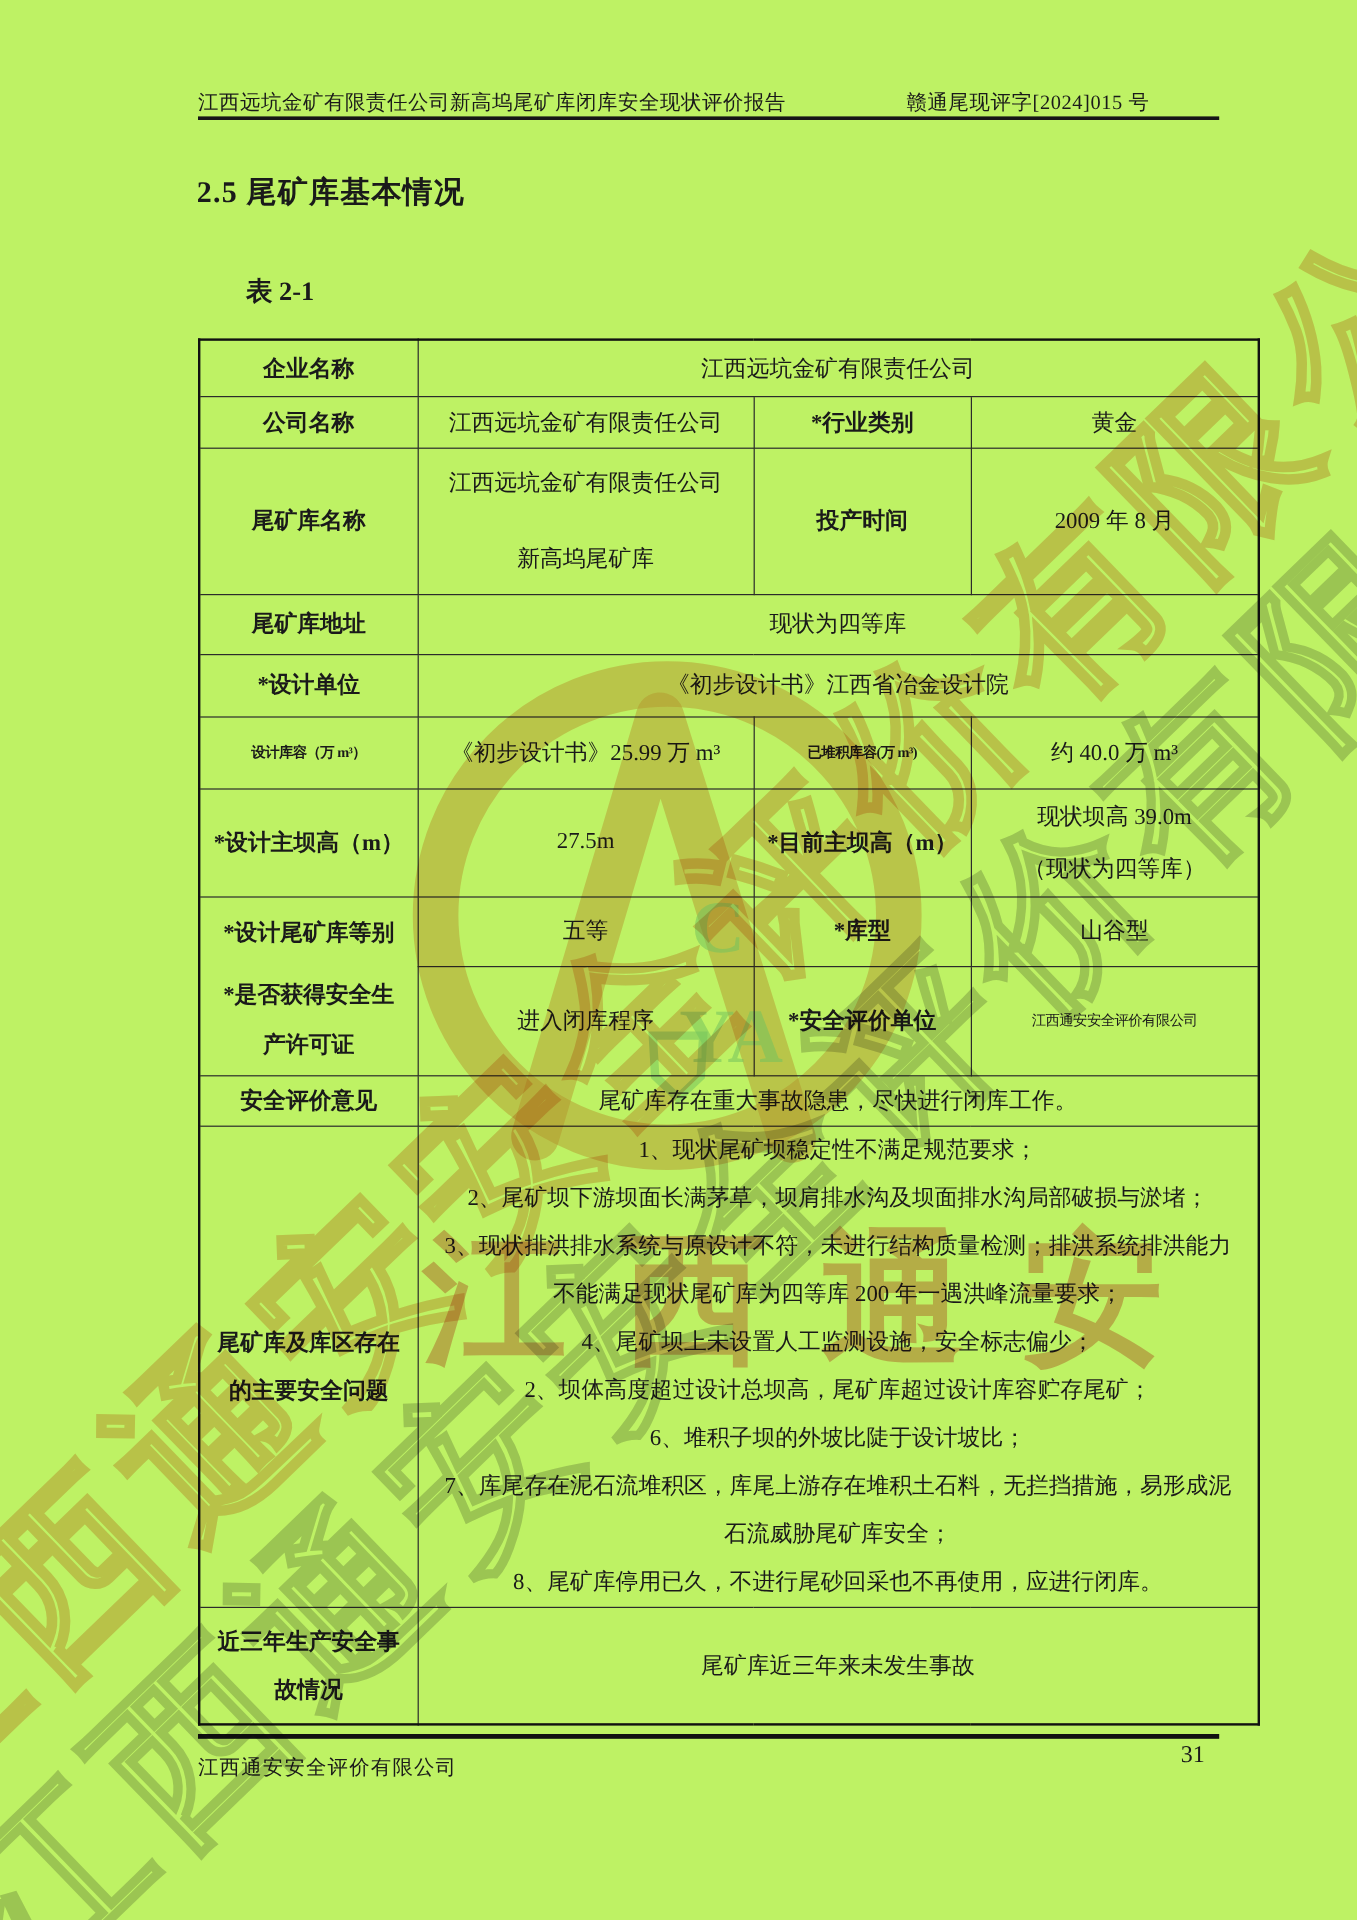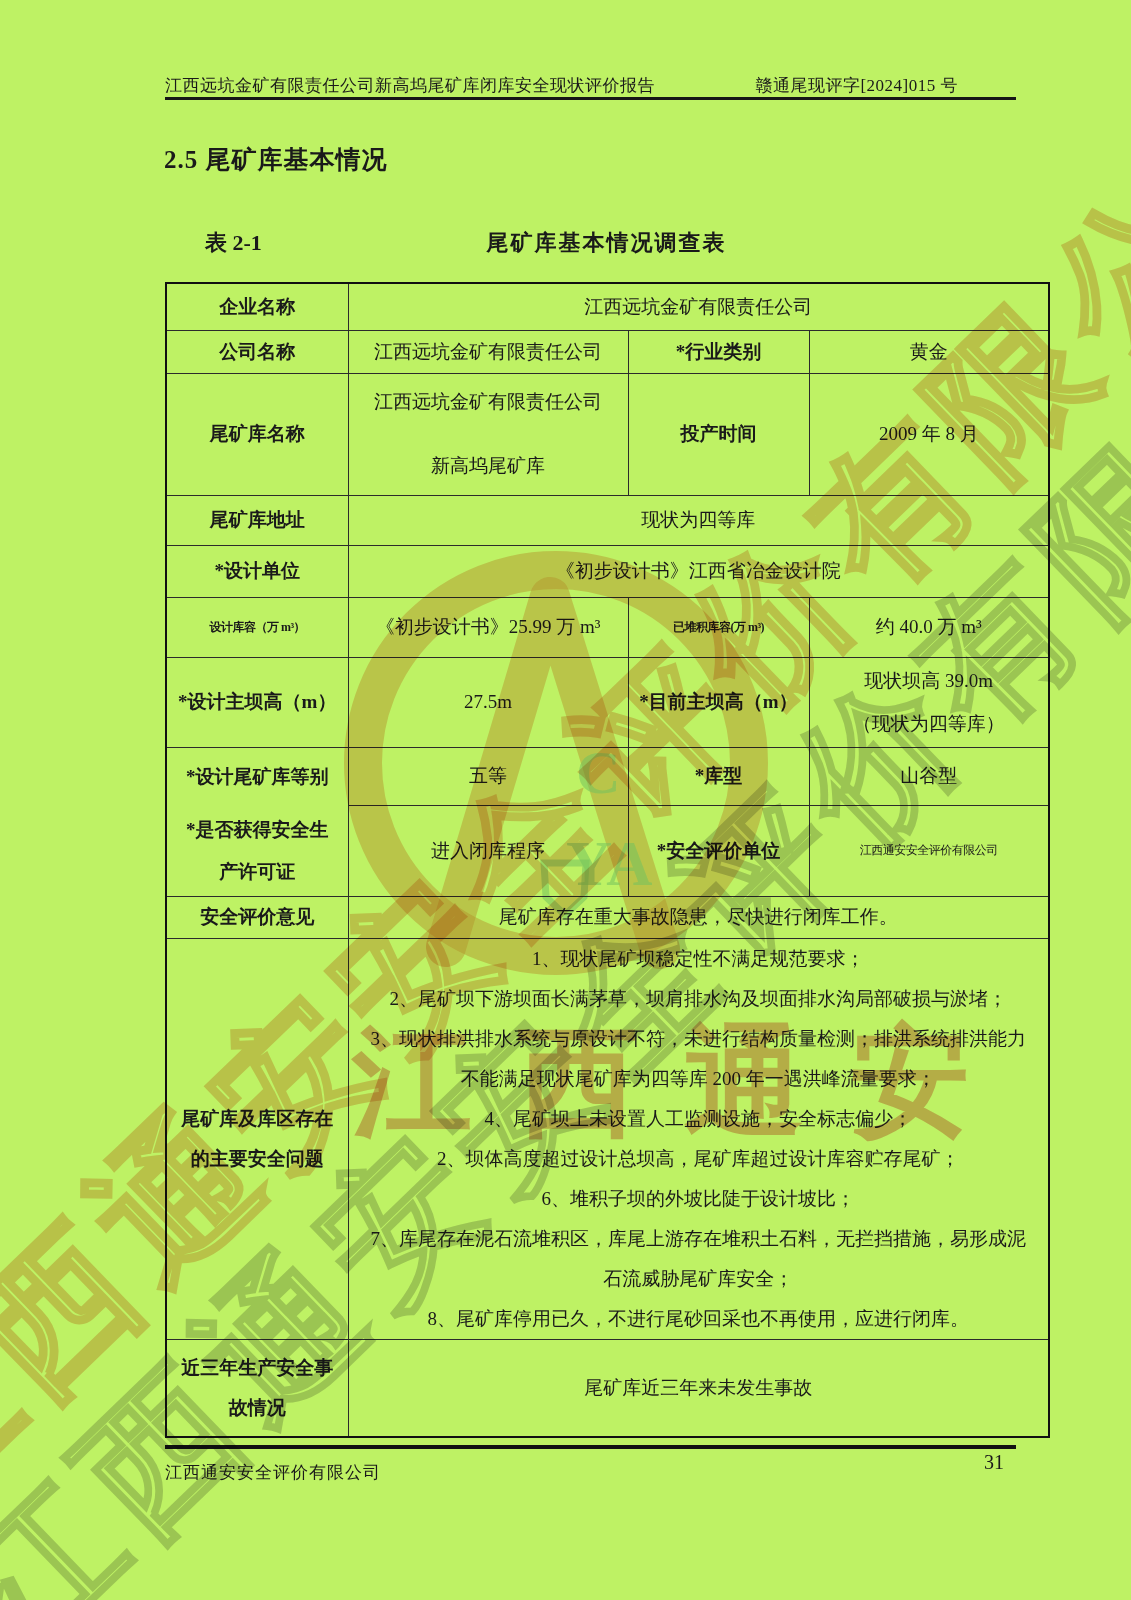--- a/index.html
+++ b/index.html
@@ -90,21 +90,20 @@
     <div class="header">
       <span class="hr-left">江西远坑金矿有限责任公司新高坞尾矿库闭库安全现状评价报告</span>
       <span class="hr-right">赣通尾现评字[2024]015 号</span>
     </div>
     <div class="header-rule"></div>
 
     <div class="section-title">2.5 尾矿库基本情况</div>
 
     <div class="caption">
       <span class="cap-label">表 2-1</span>
-      <span class="cap-title">尾矿库基本情况调查表</span>
     </div>
 
     <table class="main">
       <colgroup>
           <col style="width:182px">
           <col style="width:280px">
           <col style="width:181px">
           <col style="width:240px">
         </colgroup>
 

